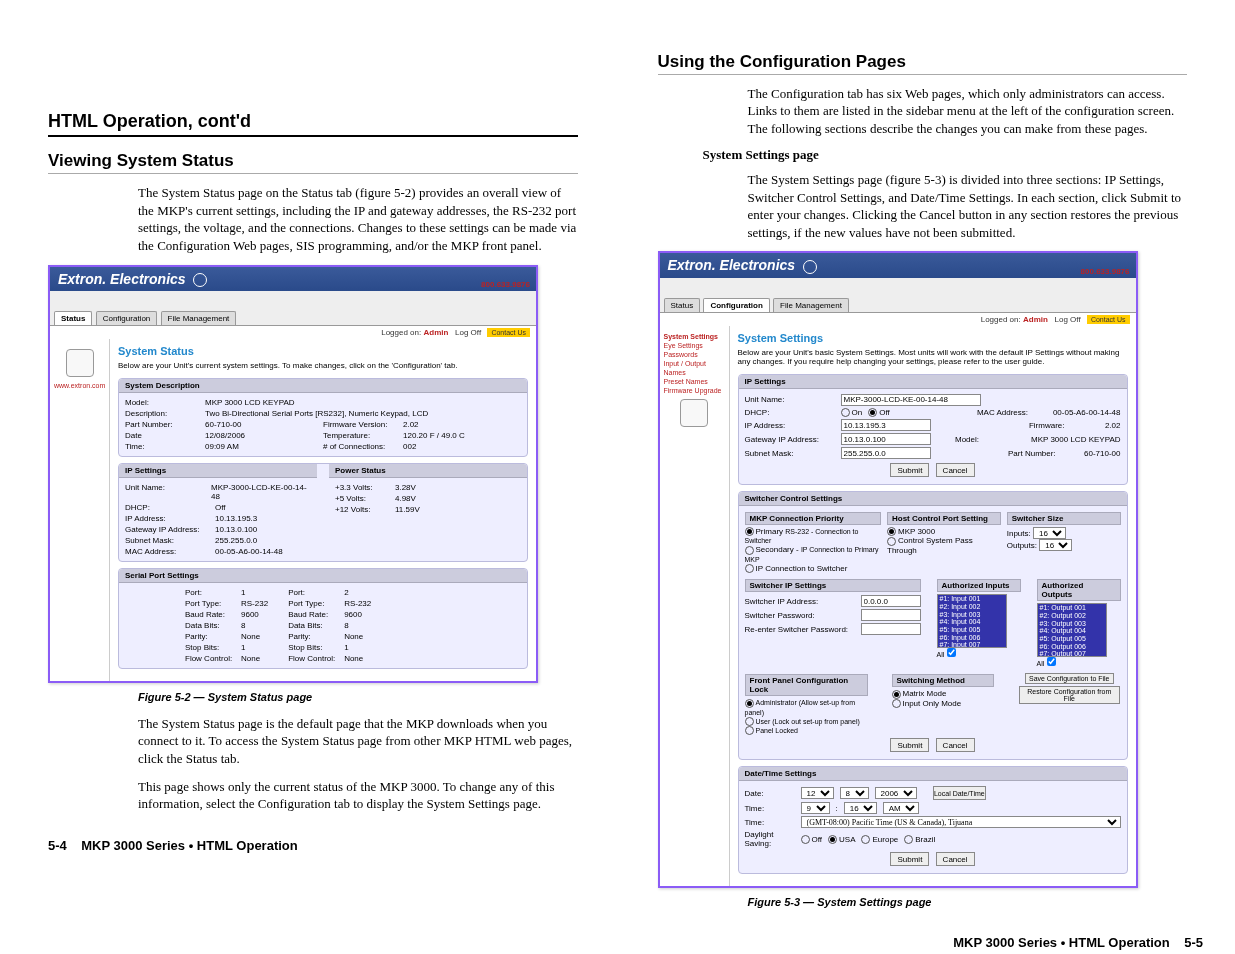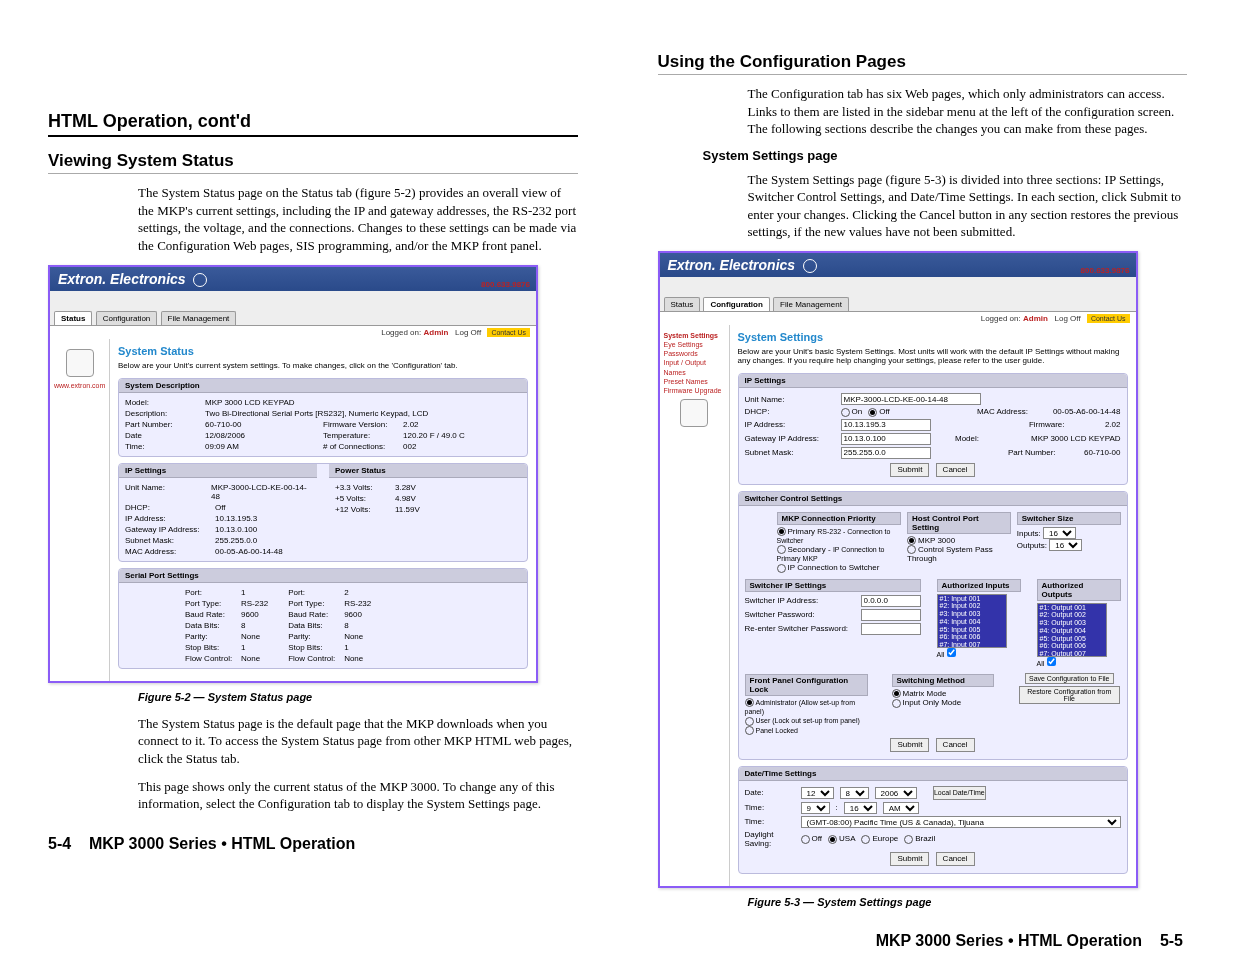--- a/index.html
+++ b/index.html
@@ -2,30 +2,30 @@
 <html><head>
 <meta charset="utf-8">
 <style>
   * { box-sizing: border-box; margin: 0; padding: 0; }
   body { font-family: Georgia, 'Times New Roman', serif; font-size: 12px; color: #000; background: #fff; width: 1235px; height: 954px; position: relative; }
   .page-container { display: flex; height: 100%; align-items: center; }
   .page { width: 50%; padding: 30px 40px 50px 48px; position: relative; }
   .page-right { padding: 30px 48px 50px 40px; }
   h1.chapter { font-family: Verdana, Arial, sans-serif; font-weight: bold; font-size: 18px; border-bottom: 2px solid #000; padding-bottom: 3px; margin-bottom: 14px; }
   h2.section { font-family: Verdana, Arial, sans-serif; font-weight: bold; font-size: 17px; border-bottom: 1px solid #aaa; padding-bottom: 2px; margin-bottom: 10px; margin-top: 6px; }
-  h3.subsection { font-family: Liberation Sans, sans-serif; font-weight: bold; font-size: 13px; margin-bottom: 8px; margin-top: 10px; margin-left: 45px; }
+  h3.subsection { font-family: Liberation Serif, serif; font-weight: bold; font-size: 13px; margin-bottom: 8px; margin-top: 10px; margin-left: 45px; }
   p.body { font-size: 13px; line-height: 1.35; margin-left: 90px; margin-bottom: 10px; }
   p.body-narrow { font-size: 13px; line-height: 1.35; margin-left: 90px; margin-bottom: 10px; }
   .figure-caption { font-family: Verdana, Arial, sans-serif; font-weight: bold; font-style: italic; font-size: 11px; margin-left: 90px; margin-top: 8px; margin-bottom: 12px; }
   .note-row { display: flex; margin-left: 90px; margin-top: 8px; gap: 10px; }
   .note-badge { background: #000; color: #fff; font-family: Verdana, Arial, sans-serif; font-weight: bold; font-size: 11px; padding: 2px 6px; height: 18px; flex-shrink: 0; }
   .note-text { font-style: italic; font-size: 12px; line-height: 1.35; }
-  .footer { position: absolute; bottom: 20px; font-family: Verdana, Arial, sans-serif; font-size: 16px; }
+  .footer { position: absolute; bottom: 20px; font-family: Verdana, Arial, sans-serif; font-size: 13px; }
   .footer-left { left: 48px; }
-  .footer-right { right: 52px; }
+  .footer-right { right: 32px; }
   .footer .pgnum { font-weight: bold; }
   .footer .booktitle { font-weight: bold; }
 
   
   .screenshot { border: 2px solid #8b5cf6; background: #fff; font-family: Verdana, Arial, sans-serif; font-size: 8px; margin-left: 0; margin-top: 8px; box-shadow: 1px 1px 3px rgba(0,0,0,0.2); }
   .ss-header { background: linear-gradient(#3a5a9a,#2a4a8a); color: #fff; font-weight: bold; font-style: italic; font-size: 14px; padding: 4px 8px; position: relative; }
   .ss-header .logo-icon { display:inline-block; width:14px; height:14px; border:1px solid #fff; border-radius:50%; vertical-align:middle; margin-left:4px; }
   .ss-phone { position: absolute; right: 6px; bottom: 2px; font-size: 8px; font-weight: bold; color: #b22; font-style: normal; }
   .ss-tabs { background: #eee; padding: 20px 0 0 4px; border-bottom: 1px solid #999; }
   .ss-tabs span { display: inline-block; font-size: 8px; padding: 2px 6px; border: 1px solid #999; border-bottom: none; background: #ddd; margin-right: 1px; border-radius: 2px 2px 0 0; }
@@ -311,21 +311,21 @@
               <div class="btns">
                 <button>Submit</button>
                 <button>Cancel</button>
               </div>
             </div>
           </div>
 
           <div class="panel">
             <div class="panel-hdr">Switcher Control Settings</div>
             <div class="panel-body">
-              <div style="display:flex; gap:6px;margin-left:32px;">
+              <div style="display:flex; gap:6px;">
                 <div style="flex:1.2;">
                   <div class="subpanel-hdr">MKP Connection Priority</div>
                   <div><span class="radio checked"></span><span>Primary</span> <span style="font-size:7px;">RS-232 - Connection to Switcher</span></div>
                   <div><span class="radio"></span><span>Secondary -</span> <span style="font-size:7px;">IP Connection to Primary MKP</span></div>
                   <div><span class="radio"></span><span>IP Connection to Switcher</span></div>
                 </div>
                 <div style="flex:1;">
                   <div class="subpanel-hdr">Host Control Port Setting</div>
                   <div><span class="radio checked"></span><span>MKP 3000</span></div>
                   <div><span class="radio"></span><span>Control System Pass Through</span></div>
@@ -418,21 +418,21 @@
               </div>
               <div class="field-row">
                 <span class="fk" style="width:50px;">Time:</span>
                 <select class="sel"><option>9</option></select>
                 <span>:</span>
                 <select class="sel"><option>16</option></select>
                 <select class="sel"><option>AM</option></select>
               </div>
               <div class="field-row">
                 <span class="fk" style="width:50px;">Time:</span>
-                <select class="sel" style="flex:1;"><option>(GMT-08:00) Pacific Time (US &amp; Canada), Tijuana</option></select>
+                <select class="sel" style="flex:1;font-family:Liberation Serif, serif;"><option>(GMT-08:00) Pacific Time (US &amp; Canada), Tijuana</option></select>
               </div>
               <div class="field-row">
                 <span class="fk" style="width:50px;">Daylight Saving:</span>
                 <span><span class="radio"></span><span>Off</span></span>
                 <span><span class="radio checked"></span><span>USA</span></span>
                 <span><span class="radio"></span><span>Europe</span></span>
                 <span><span class="radio"></span><span>Brazil</span></span>
               </div>
               <div class="btns">
                 <button>Submit</button>

